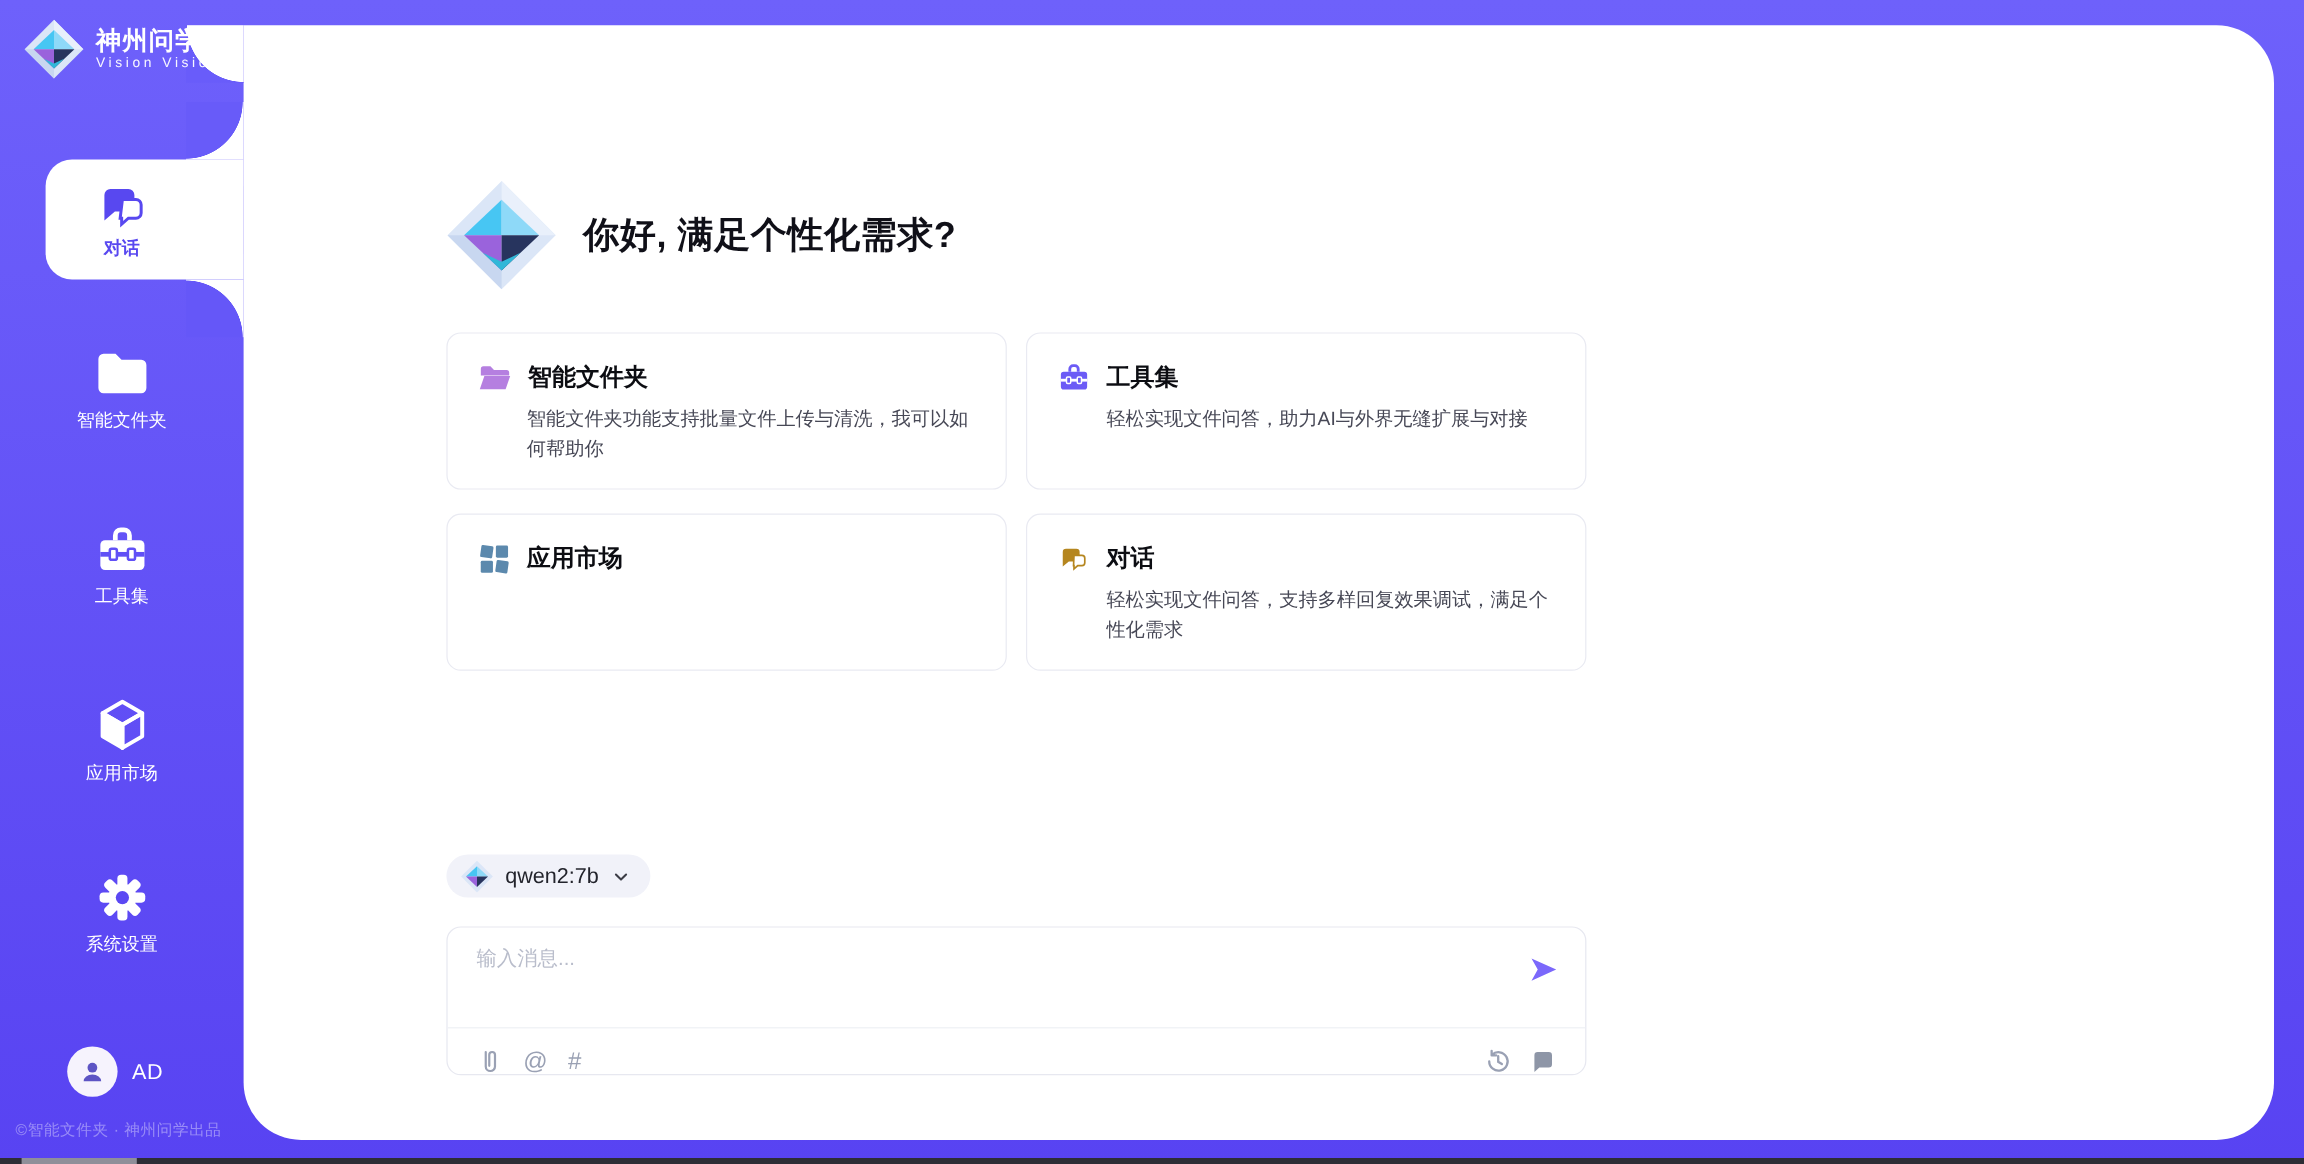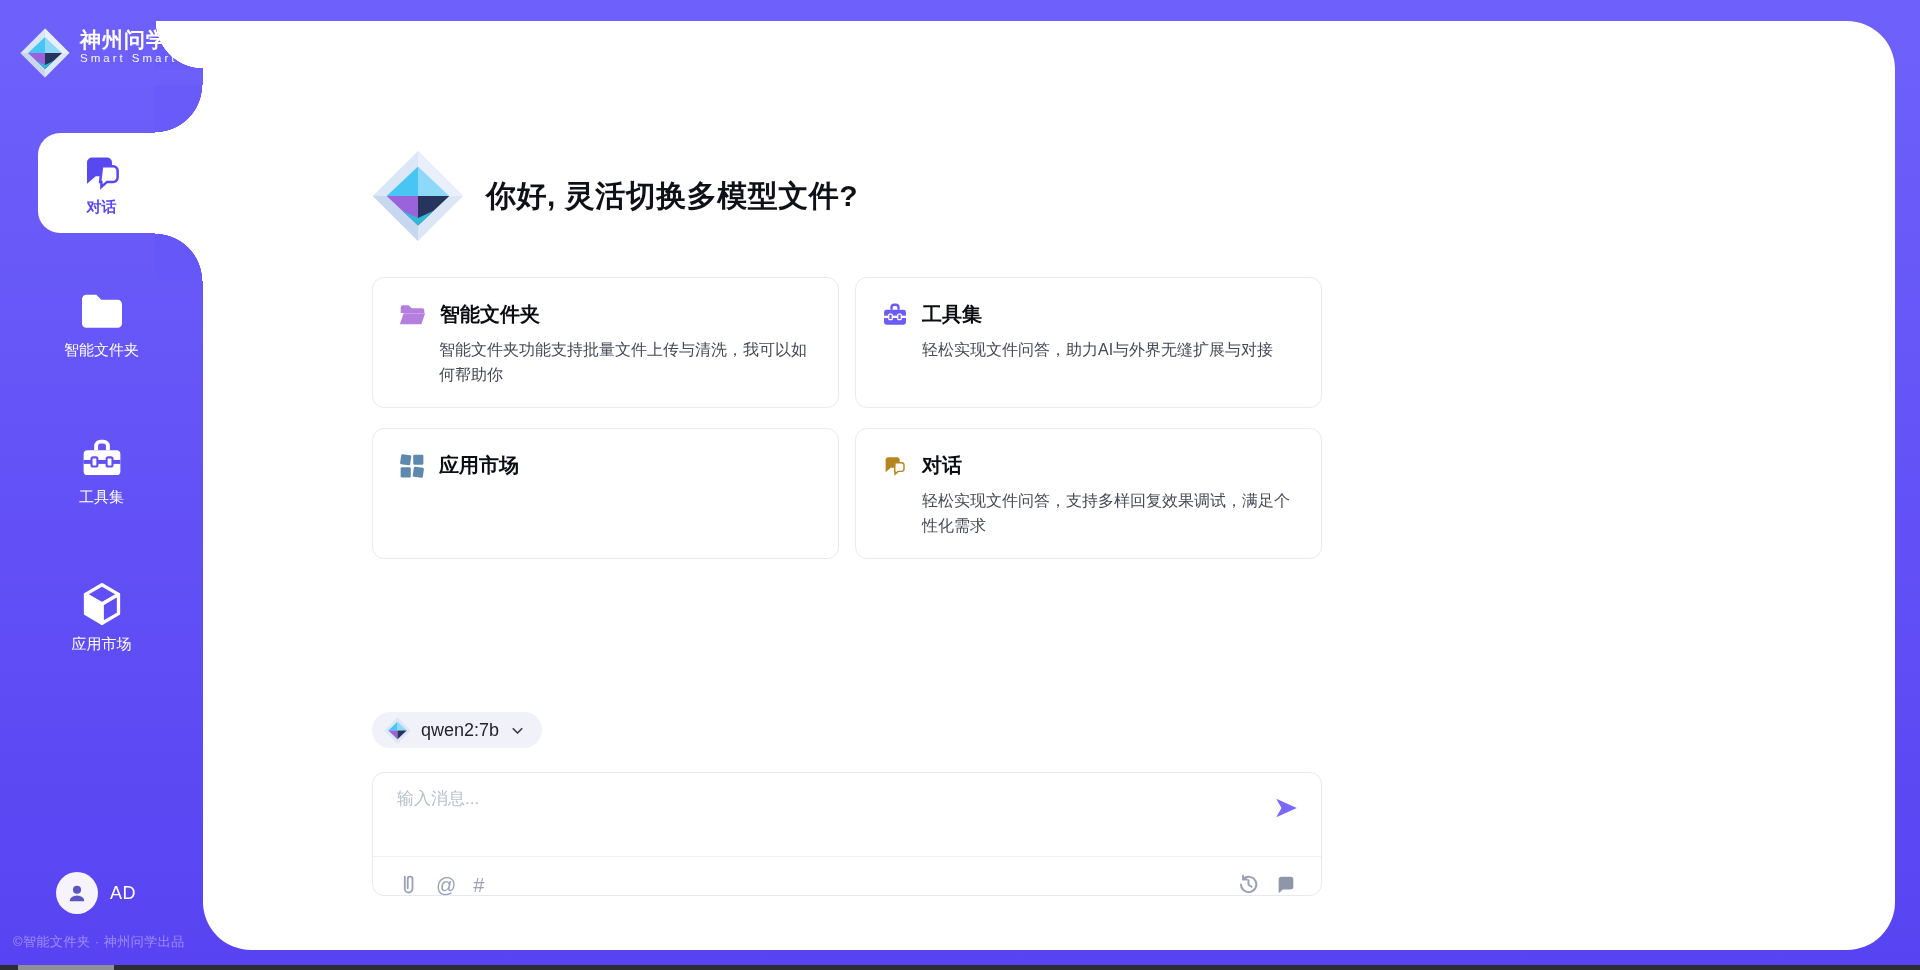--- a/index.html
+++ b/index.html
@@ -14,21 +14,21 @@
     position:absolute; left:203px; top:21px; width:1692px; height:929px;
     background:#fff; border-radius:0 48px 48px 48px;
   }
   
   .fillet-top{
     position:absolute; left:155px; top:21px; width:48px; height:48px;
     background:radial-gradient(circle at 100% 0, #ffffff 47px, #695cfa 47.5px);
   }
   
   .sidebar{ position:absolute; left:0; top:0; width:203px; height:970px; }
-  .brand{ position:absolute; left:20px; top:28px; display:flex; gap:10px; }
+  .brand{ position:absolute; left:20px; top:16px; display:flex; align-items:center; gap:10px; }
   .brand-name{ color:#fff; font-size:21px; font-weight:bold; letter-spacing:1px; line-height:1.15; }
   .brand-sub{ color:rgba(255,255,255,.95); font-size:11.5px; letter-spacing:3px; }
   .active-tab{
     position:absolute; left:38px; top:133px; width:165px; height:100px;
     background:#fff; border-radius:22px 0 0 22px;
     display:flex; flex-direction:column; align-items:center; justify-content:center; gap:8px;
   }
   .active-tab .tab-inner{ display:flex; flex-direction:column; align-items:center; gap:8px; margin-right:38px; }
   .conn-top{
     position:absolute; left:155px; top:85px; width:48px; height:48px;
@@ -109,21 +109,21 @@
         <polygon points="50,1 99,50 50,50" fill="#e9f0fb"></polygon>
         <polygon points="1,50 50,99 50,50" fill="#c8d7f0"></polygon>
         <polygon points="50,18 16,50 50,50" fill="#47c6f3"></polygon>
         <polygon points="50,18 84,50 50,50" fill="#8ed9f8"></polygon>
         <polygon points="16,50 50,82 50,50" fill="#9a63dc"></polygon>
         <polygon points="84,50 50,82 50,50" fill="#27345e"></polygon>
         <polygon points="33,66 50,82 67,66 50,74" fill="#31b7d8"></polygon>
       </svg>
       <div>
         <div class="brand-name">神州问学</div>
-        <div class="brand-sub">Smart Smart</div>
+        <div class="brand-sub">Vision Vision</div>
       </div>
     </div>
 
     <div class="conn-top"></div>
     <div class="active-tab">
       <div class="tab-inner">
         <svg width="42" height="40" viewBox="0 0 32 32">
           <path d="M4 10 a4 4 0 0 1 4-4 h12 a4 4 0 0 1 4 4 v7 a4 4 0 0 1 -4 4 h-9 l-7 6 z" fill="#5848f0"></path>
           <path d="M16 13 h9 a3.5 3.5 0 0 1 3.5 3.5 v5.5 a3.5 3.5 0 0 1 -3.5 3.5 h-5 l-4.5 4 v-4 h-1 z" fill="#ffffff" stroke="#5848f0" stroke-width="2"></path>
         </svg>
@@ -153,20 +153,37 @@
     <div class="nav-item" style="top:582px">
       <svg width="44" height="44" viewBox="0 0 32 32">
         <polygon points="4,9.5 16,16.5 16,30 4,23" fill="#ffffff"></polygon>
         <polygon points="16,2 28,9 16,16 4,9" fill="none" stroke="#ffffff" stroke-width="2.4" stroke-linejoin="round"></polygon>
         <polygon points="28,9 28,23 16,30 16,16" fill="none" stroke="#ffffff" stroke-width="2.4" stroke-linejoin="round"></polygon>
         <polygon points="4,9 4,23 16,30 16,16" fill="none" stroke="#ffffff" stroke-width="2.4" stroke-linejoin="round"></polygon>
       </svg>
       <div class="nav-label">应用市场</div>
     </div>
 
+    <div class="nav-item" style="top:727px">
+      <svg width="42" height="42" viewBox="0 0 32 32">
+        <g fill="#ffffff">
+          <circle cx="16" cy="16" r="9"></circle>
+          <rect x="12.8" y="1.5" width="6.4" height="8" rx="2.4"></rect>
+          <rect x="12.8" y="1.5" width="6.4" height="8" rx="2.4" transform="rotate(45 16 16)"></rect>
+          <rect x="12.8" y="1.5" width="6.4" height="8" rx="2.4" transform="rotate(90 16 16)"></rect>
+          <rect x="12.8" y="1.5" width="6.4" height="8" rx="2.4" transform="rotate(135 16 16)"></rect>
+          <rect x="12.8" y="1.5" width="6.4" height="8" rx="2.4" transform="rotate(180 16 16)"></rect>
+          <rect x="12.8" y="1.5" width="6.4" height="8" rx="2.4" transform="rotate(225 16 16)"></rect>
+          <rect x="12.8" y="1.5" width="6.4" height="8" rx="2.4" transform="rotate(270 16 16)"></rect>
+          <rect x="12.8" y="1.5" width="6.4" height="8" rx="2.4" transform="rotate(315 16 16)"></rect>
+        </g>
+        <circle cx="16" cy="16" r="4.2" fill="#5b48f3"></circle>
+      </svg>
+      <div class="nav-label">系统设置</div>
+    </div>
 
     <div class="user-row">
       <div class="avatar">
         <svg width="26" height="26" viewBox="0 0 32 32">
           <circle cx="16" cy="12" r="5" fill="#5d54c4"></circle>
           <path d="M7 26 a9 7 0 0 1 18 0 z" fill="#5d54c4"></path>
         </svg>
       </div>
       <div class="user-name">AD</div>
     </div>
@@ -180,21 +197,21 @@
       <svg width="92" height="92" viewBox="0 0 100 100">
         <polygon points="50,1 99,50 50,99 1,50" fill="#dbe6f7"></polygon>
         <polygon points="50,1 99,50 50,50" fill="#e9f0fb"></polygon>
         <polygon points="1,50 50,99 50,50" fill="#c8d7f0"></polygon>
         <polygon points="50,18 16,50 50,50" fill="#47c6f3"></polygon>
         <polygon points="50,18 84,50 50,50" fill="#8ed9f8"></polygon>
         <polygon points="16,50 50,82 50,50" fill="#9a63dc"></polygon>
         <polygon points="84,50 50,82 50,50" fill="#27345e"></polygon>
         <polygon points="33,66 50,82 67,66 50,74" fill="#31b7d8"></polygon>
       </svg>
-      <h1>你好, 灵活切换多模型文件?</h1>
+      <h1>你好, 满足个性化需求?</h1>
     </div>
 
     <div class="cards">
 
       <div class="card">
         <div class="card-head">
           <svg width="27" height="24" viewBox="0 0 32 28">
             <path d="M2 5 a2.5 2.5 0 0 1 2.5-2.5 h7 l3.5 3.5 h12.5 a2.5 2.5 0 0 1 2.5 2.5 v3 H2 Z" fill="#b57fe0"></path>
             <path d="M1 25 L5.5 12 H31 L26.5 25 Z" fill="#b57fe0"></path>
           </svg>

